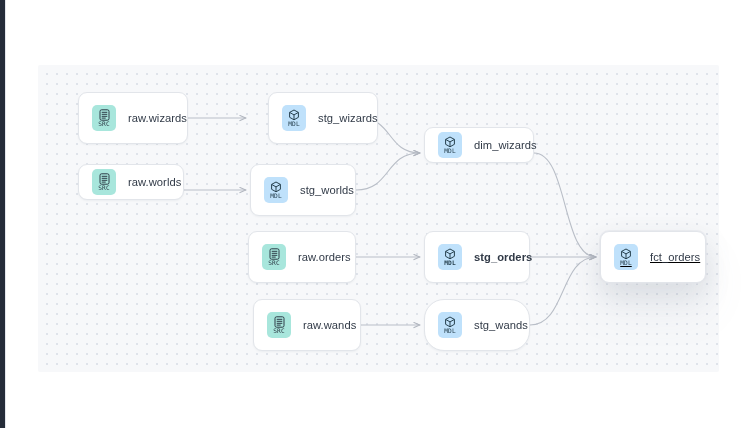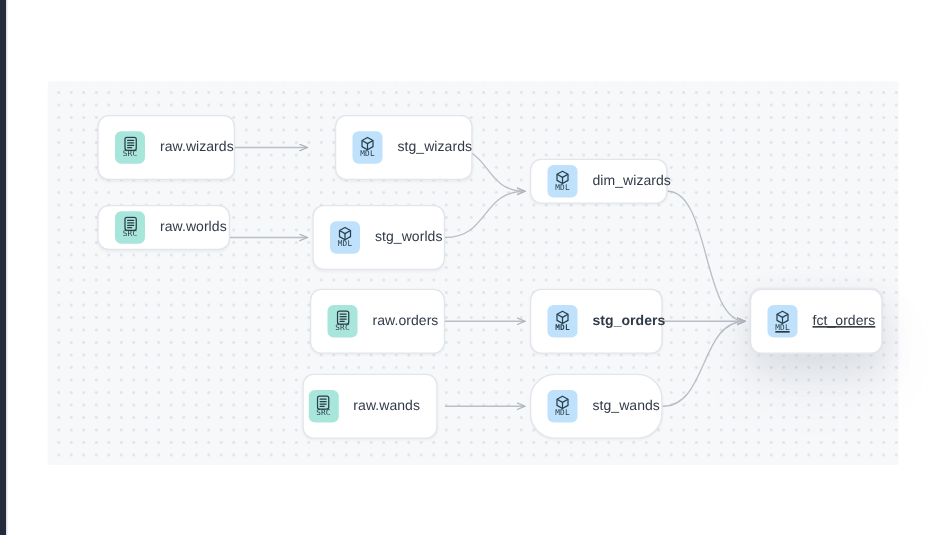--- a/index.html
+++ b/index.html
@@ -143,21 +143,21 @@
                 <line x1="3.1" y1="3.3" x2="7.9" y2="3.3" stroke="#2c3b46" stroke-width="1" stroke-linecap="round"></line>
                 <line x1="3.1" y1="5.3" x2="7.9" y2="5.3" stroke="#2c3b46" stroke-width="1" stroke-linecap="round"></line>
                 <line x1="3.1" y1="7.3" x2="7.9" y2="7.3" stroke="#2c3b46" stroke-width="1" stroke-linecap="round"></line>
                 <line x1="3.1" y1="9.1" x2="6.3" y2="9.1" stroke="#2c3b46" stroke-width="1" stroke-linecap="round"></line>
               </svg>
             </span>
             <span class="tag">SRC</span>
           </div>
           <span class="label">raw.orders</span>
         </div>
-        <div class="node" style="left: 204px; top: 234px; width: 108px; height: 52px; justify-content: flex-end;">
+        <div class="node" style="left: 215px; top: 234px; width: 108px; height: 52px;">
           <div class="badge src">
             <span>
               <svg width="11" height="12" viewBox="0 0 11 12">
                 <rect x="1" y="0.8" width="9" height="10.4" rx="1.6" fill="none" stroke="#2c3b46" stroke-width="1"></rect>
                 <line x1="3.1" y1="3.3" x2="7.9" y2="3.3" stroke="#2c3b46" stroke-width="1" stroke-linecap="round"></line>
                 <line x1="3.1" y1="5.3" x2="7.9" y2="5.3" stroke="#2c3b46" stroke-width="1" stroke-linecap="round"></line>
                 <line x1="3.1" y1="7.3" x2="7.9" y2="7.3" stroke="#2c3b46" stroke-width="1" stroke-linecap="round"></line>
                 <line x1="3.1" y1="9.1" x2="6.3" y2="9.1" stroke="#2c3b46" stroke-width="1" stroke-linecap="round"></line>
               </svg>
             </span>

